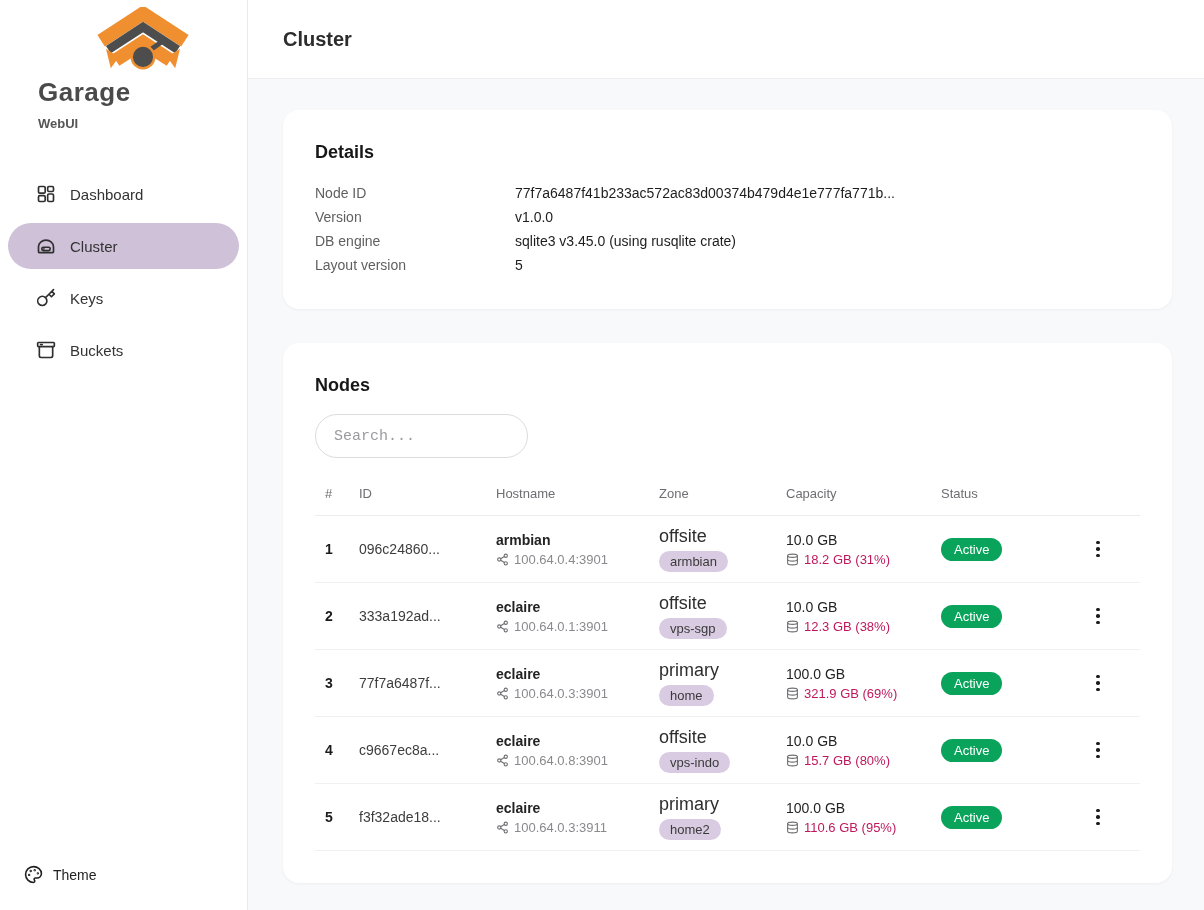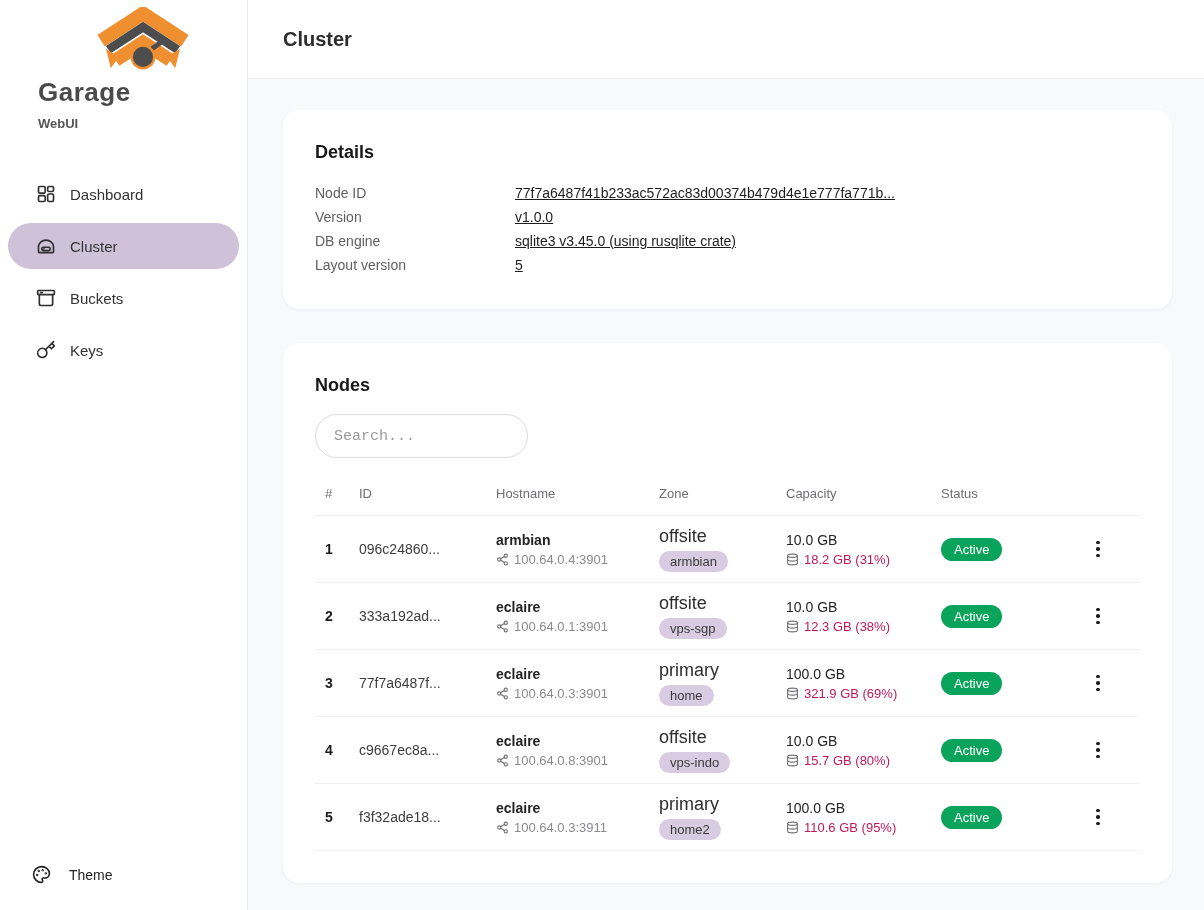--- a/index.html
+++ b/index.html
@@ -14,41 +14,41 @@
   .brand svg { display:block; margin:0 auto; }
   .brand-name { font-size:26px; font-weight:700; color:#4a4a4a; margin-top:4px; letter-spacing:.5px; }
   .brand-sub { font-size:13px; font-weight:700; color:#565656; margin-top:8px; }
   .nav { margin-top:40px; display:flex; flex-direction:column; gap:6px; }
   .nav-item { display:flex; align-items:center; gap:14px; height:46px;
     margin:0 8px; padding-left:28px; border-radius:23px; font-size:15px;
     color:#333; cursor:pointer; }
   .nav-item.active { background:#cfc2d8; }
   .nav-item svg { width:20px; height:20px; stroke:#2f2f2f; }
   .sidebar-bottom { margin-top:auto; padding:0 0 16px 0; }
-  .theme-btn { display:flex; align-items:center; gap:18px; padding:10px 0 10px 32px;
+  .theme-btn { display:flex; align-items:center; gap:10px; padding:10px 0 10px 24px;
     font-size:14px; color:#222; cursor:pointer; background:none; border:none;
     font-family:inherit; }
   .theme-btn svg { width:19px; height:19px; stroke:#1f1f1f; }
 
   
   .main { flex:1; display:flex; flex-direction:column; min-width:0; }
   .topbar { height:79px; min-height:79px; background:#fff; border-bottom:1px solid #ededf0;
     display:flex; align-items:center; padding-left:35px; }
   .page-title { font-size:20px; color:#2d2d2d; }
   .content { flex:1; background:#f8f9fb; padding:31px 32px 0 35px; overflow:hidden; }
 
   .card { background:#fff; border-radius:16px; box-shadow:0 1px 3px rgba(20,20,43,.05);
     padding:32px; }
   .card + .card { margin-top:34px; }
   .card-title { font-size:18px; font-weight:700; color:#171717; margin-bottom:18px; }
 
   
   .detail-row { display:grid; grid-template-columns:200px 1fr; font-size:14px; line-height:24px; }
   .detail-label { color:#5f5f5f; }
-  .detail-value { color:#1d1d1d;text-decoration:underline; }
+  .detail-value { color:#1d1d1d; }
 
   
   .toolbar { display:flex; align-items:center; justify-content:space-between; margin-bottom:22px; }
   .search-input { width:213px; height:44px; border:1px solid #dcdcdf; border-radius:22px;
     padding:0 18px; font-size:15px; color:#333; outline:none; font-family:Liberation Mono, monospace; }
   .search-input::placeholder { color:#9b9b9f; }
   .connect-btn { display:inline-flex; align-items:center; gap:9px; height:44px;
     padding:0 20px; border:none; border-radius:22px; background:#cfc2d8;
     font-size:14px; color:#161616; cursor:pointer; font-family:inherit; }
   .connect-btn svg { width:18px; height:18px; stroke:#161616; }
@@ -113,31 +113,31 @@
         <div class="nav-item active">
           <svg viewBox="0 0 24 24" fill="none" stroke="currentColor" stroke-width="2" stroke-linecap="round" stroke-linejoin="round">
             <path d="M3 19v-6a9 8 0 0 1 18 0v6a1 1 0 0 1-1 1H4a1 1 0 0 1-1-1z"></path>
             <rect x="7" y="13.5" width="10" height="4" rx="1.8"></rect>
             <path d="M9.5 15.5h.01"></path>
           </svg>
           <span>Cluster</span>
         </div>
         <div class="nav-item">
           <svg viewBox="0 0 24 24" fill="none" stroke="currentColor" stroke-width="2" stroke-linecap="round" stroke-linejoin="round">
+            <path d="m21 2-2 2m-7.61 7.61a5.5 5.5 0 1 1-7.778 7.778 5.5 5.5 0 0 1 7.777-7.777zm0 0L15.5 7.5m0 0 3 3L22 7l-3-3m-3.5 3.5L19 4"></path>
+          </svg>
+          <span>Keys</span>
+        </div>
+        <div class="nav-item">
+          <svg viewBox="0 0 24 24" fill="none" stroke="currentColor" stroke-width="2" stroke-linecap="round" stroke-linejoin="round">
             <rect x="2" y="3" width="20" height="5" rx="1"></rect>
             <path d="M4 8v11a2 2 0 0 0 2 2h12a2 2 0 0 0 2-2V8"></path>
             <path d="M5.5 5.5h2"></path>
           </svg>
           <span>Buckets</span>
-        </div>
-        <div class="nav-item">
-          <svg viewBox="0 0 24 24" fill="none" stroke="currentColor" stroke-width="2" stroke-linecap="round" stroke-linejoin="round">
-            <path d="m21 2-2 2m-7.61 7.61a5.5 5.5 0 1 1-7.778 7.778 5.5 5.5 0 0 1 7.777-7.777zm0 0L15.5 7.5m0 0 3 3L22 7l-3-3m-3.5 3.5L19 4"></path>
-          </svg>
-          <span>Keys</span>
         </div>
       </nav>
     <div class="sidebar-bottom">
       <button class="theme-btn">
         <svg viewBox="0 0 24 24" fill="none" stroke-width="2" stroke-linecap="round" stroke-linejoin="round">
           <circle cx="13.5" cy="6.5" r=".5"></circle>
             <circle cx="17.5" cy="10.5" r=".5"></circle>
           <circle cx="8.5" cy="7.5" r=".5"></circle>
             <circle cx="6.5" cy="12.5" r=".5"></circle>
           <path d="M12 2C6.5 2 2 6.5 2 12s4.5 10 10 10c.926 0 1.648-.746 1.648-1.688 0-.437-.18-.835-.437-1.125-.29-.289-.438-.652-.438-1.125a1.64 1.64 0 0 1 1.668-1.668h1.996c3.051 0 5.555-2.503 5.555-5.554C21.965 6.012 17.461 2 12 2z"></path>

